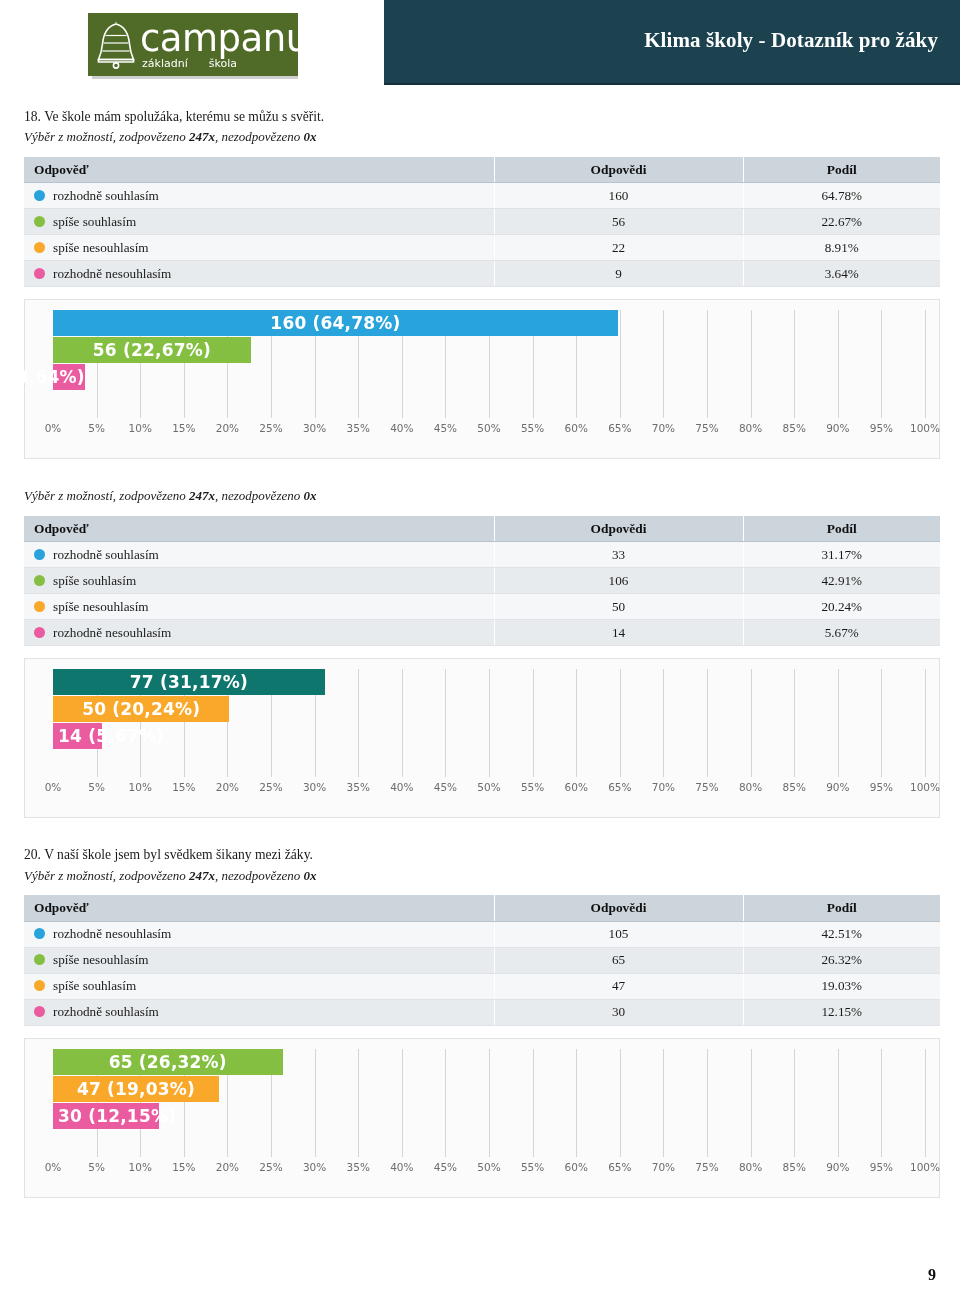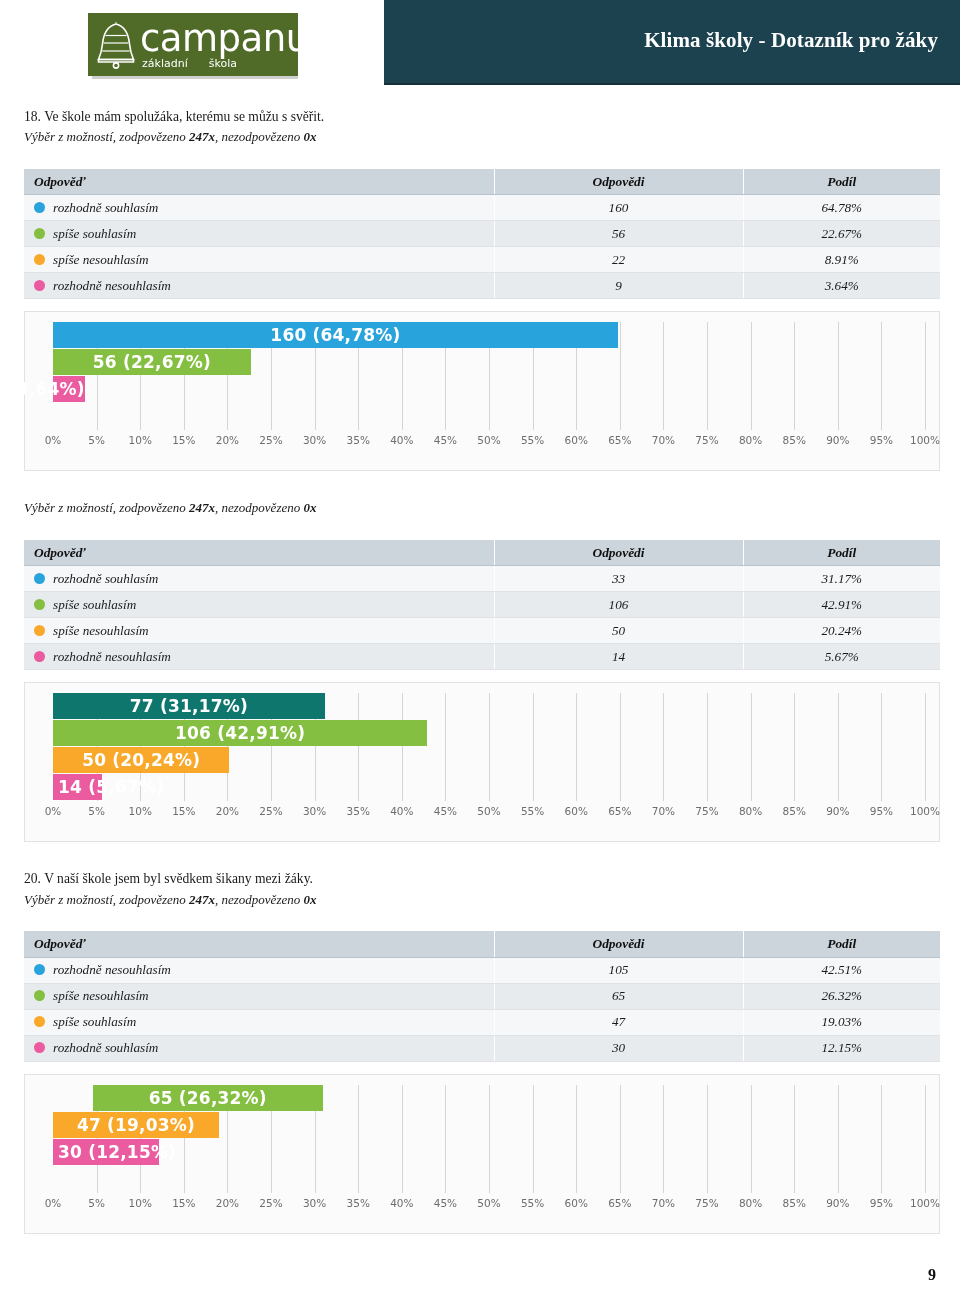--- a/index.html
+++ b/index.html
@@ -93,24 +93,23 @@
     color: #1a1a1a;
     margin: 2px 0 0 0;
     line-height: 1.35;
   }
   .q-sub b { font-weight: bold; font-style: italic; }
 
   
   table.answers {
     width: 916px;
     border-collapse: collapse;
-    margin-top: 23px;
+    margin-top: 11px;
     font-size: 13.2px;
     table-layout: fixed;
-    font-style: italic;
   }
   table.answers th {
     background: #ccd5dc;
     color: #101010;
     font-weight: bold;
     font-size: 13.4px;
     height: 26px;
     padding: 0 10px;
     border-right: 1px solid #ffffff;
     border-bottom: 1px solid #b9c3cb;
@@ -416,25 +415,20 @@
                 <div class="gridline" style="left: 75%;"></div>
                 <div class="gridline" style="left: 80%;"></div>
                 <div class="gridline" style="left: 85%;"></div>
                 <div class="gridline" style="left: 90%;"></div>
                 <div class="gridline" style="left: 95%;"></div>
                 <div class="gridline" style="left: 100%;"></div>
                 <div class="bars">
                   <div class="bar-row">
                     <div class="bar" style="width: 31.17%; background: #0f766e;">
                       <span class="bar-label">77 (31,17%)</span>
-                    </div>
-                  </div>
-                  <div class="bar-row">
-                    <div class="bar" style="width: 42.91%; background: rgb(132, 191, 65);">
-                      <span class="bar-label">106 (42,91%)</span>
                     </div>
                   </div>
                   <div class="bar-row">
                     <div class="bar" style="width: 20.24%; background: rgb(249, 168, 42);">
                       <span class="bar-label">50 (20,24%)</span>
                     </div>
                   </div>
                   <div class="bar-row">
                     <div class="bar" style="width: 5.67%; background: rgb(234, 91, 160); overflow: visible; justify-content: flex-start;">
                       <span class="bar-label" style="padding-left: 5px; text-shadow: rgba(255, 255, 255, 0) 0px 0px 2px;">14 (5,67%)</span>
@@ -525,21 +519,21 @@
                 <div class="gridline" style="left: 65%;"></div>
                 <div class="gridline" style="left: 70%;"></div>
                 <div class="gridline" style="left: 75%;"></div>
                 <div class="gridline" style="left: 80%;"></div>
                 <div class="gridline" style="left: 85%;"></div>
                 <div class="gridline" style="left: 90%;"></div>
                 <div class="gridline" style="left: 95%;"></div>
                 <div class="gridline" style="left: 100%;"></div>
                 <div class="bars">
                   <div class="bar-row">
-                    <div class="bar" style="width: 26.32%; background: rgb(132, 191, 65); margin-left: 40px;">
+                    <div class="bar" style="width: 26.32%; background: rgb(132, 191, 65);">
                       <span class="bar-label">65 (26,32%)</span>
                     </div>
                   </div>
                   <div class="bar-row">
                     <div class="bar" style="width: 19.03%; background: rgb(249, 168, 42);">
                       <span class="bar-label">47 (19,03%)</span>
                     </div>
                   </div>
                   <div class="bar-row">
                     <div class="bar" style="width: 12.15%; background: rgb(234, 91, 160); overflow: visible; justify-content: flex-start;">

